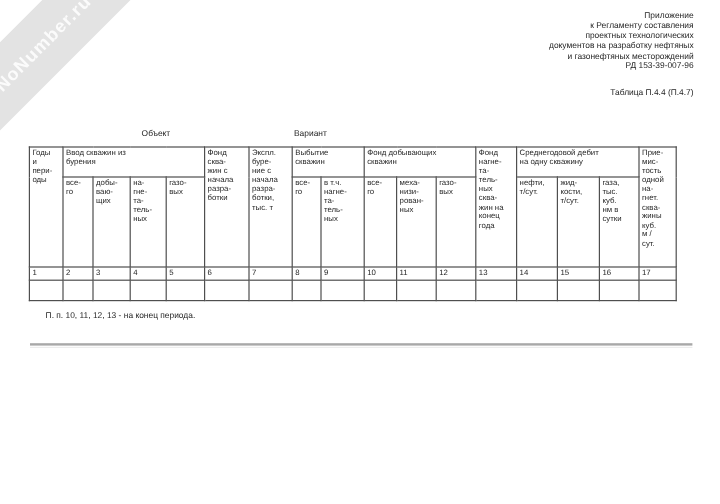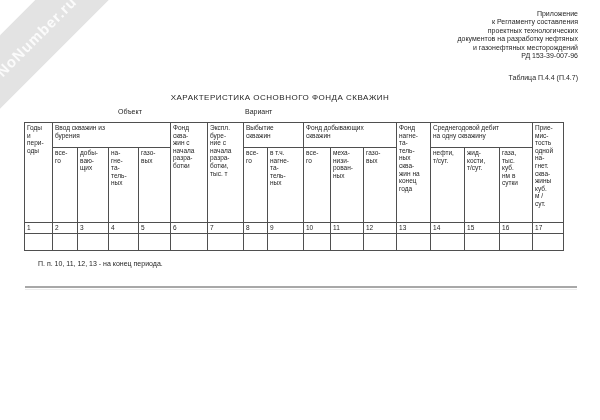--- a/index.html
+++ b/index.html
@@ -113,21 +113,20 @@
     <div>Приложение</div>
     <div>к Регламенту составления</div>
     <div>проектных технологических</div>
     <div>документов на разработку нефтяных</div>
     <div>и газонефтяных месторождений</div>
     <div>РД 153-39-007-96</div>
   </div>
 
   <div class="table-ref">Таблица П.4.4 (П.4.7)</div>
 
-  <div class="doc-title">ХАРАКТЕРИСТИКА ОСНОВНОГО ФОНДА СКВАЖИН</div>
 
   <div class="object-label">Объект</div>
   <div class="variant-label">Вариант</div>
 
   <table class="fond">
     <colgroup>
       <col style="width:28px">
         <col style="width:25px">
         <col style="width:31px">
         <col style="width:30px">

